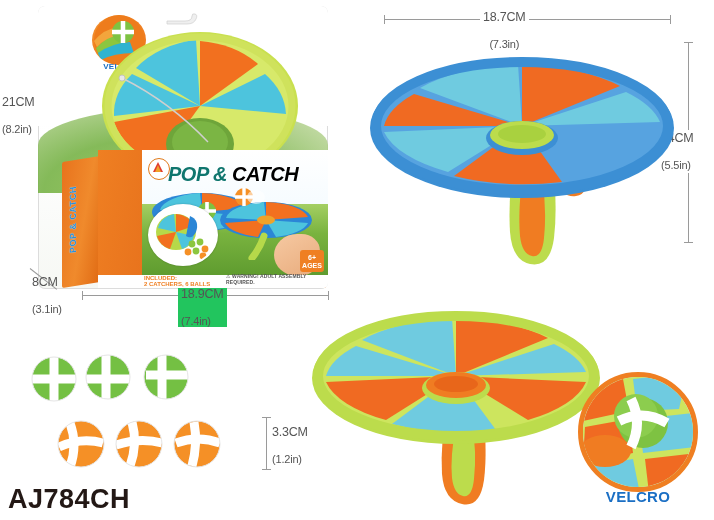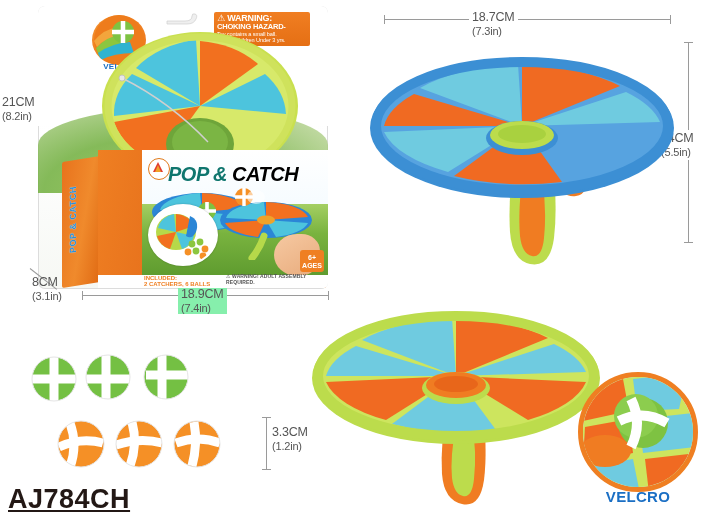--- a/index.html
+++ b/index.html
@@ -2,21 +2,21 @@
 <html><head>
 <meta charset="utf-8">
 <style>
   html,body{margin:0;padding:0;background:#ffffff;}
   body{width:714px;height:520px;position:relative;overflow:hidden;
        font-family:"Liberation Sans","DejaVu Sans",sans-serif;color:#3a3a3a;}
   .abs{position:absolute;}
 
   
   .dim-label{font-size:12.5px;line-height:12.5px;color:#555;letter-spacing:-0.2px;white-space:nowrap;}
-  .dim-label .sub{display:block;font-size:11px;line-height:12px;margin-top:1px;}
+  .dim-label .sub{display:block;font-size:11px;line-height:12px;margin-top:14px;}
   .dim-line-h{border-top:1px solid #9a9a9a;height:0;}
   .dim-line-v{border-left:1px solid #9a9a9a;width:0;}
   .tick-v{border-left:1px solid #9a9a9a;width:0;height:9px;}
   .tick-h{border-top:1px solid #9a9a9a;height:0;width:9px;}
 
   
   #blister{left:38px;top:6px;width:290px;height:283px;}
   .card-body{position:absolute;inset:0;border-radius:7px;
      background:linear-gradient(180deg,#fdfdfd 0%,#ffffff 48%,#f6f8f4 100%);
      box-shadow:0 0 0 1px #dcdcdc inset;overflow:hidden;}
@@ -88,21 +88,21 @@
   
   .ball{position:absolute;border-radius:50%;}
 
   
   #velcro-detail{left:578px;top:372px;width:132px;height:132px;}
   .vd-ring{position:absolute;left:0;top:0;width:120px;height:120px;border-radius:50%;
      border:5px solid #ef7f22;box-sizing:border-box;overflow:hidden;background:#cfe9f3;}
   .vd-label{position:absolute;left:0;top:116px;width:120px;text-align:center;
      font-size:15px;font-weight:bold;color:#1b6fc4;letter-spacing:.3px;}
 
-  #model-no{left:8px;top:484px;font-size:27px;font-weight:bold;color:#231815;letter-spacing:.5px;text-decoration:underline;}
+  #model-no{left:8px;top:484px;font-size:27px;font-weight:bold;color:#231815;letter-spacing:.5px;}
 </style>
 </head>
 <body>
 
 <div class="abs dim-line-v" style="left:42px;top:12px;height:268px;"></div>
 <div class="abs tick-h" style="left:38px;top:12px;"></div>
 <div class="abs tick-h" style="left:38px;top:280px;"></div>
 <div class="abs dim-label" style="left:2px;top:96px;">
   <span>21CM</span>
   <span class="sub">(8.2in)</span>
@@ -127,29 +127,20 @@
           <path d="M6 38 Q20 28 38 27 L42 38 Q22 38 9 45 Z" fill="#2fb3d0"></path>
           <path d="M2 26 Q12 14 26 12 L28 20 Q14 22 5 32 Z" fill="#f3a53c"></path>
           <circle cx="31" cy="17" r="11" fill="#7ec242"></circle>
           <path d="M20 17 h22" stroke="#fff" stroke-width="4.5" fill="none"></path>
           <path d="M31 6 v22" stroke="#fff" stroke-width="4.5" fill="none"></path>
         </svg>
       </div>
       <div class="vb-label">VELCRO</div>
     </div>
 
-    <div class="warn-label">
-      <div class="warn-head">
-        <span>⚠</span>
-        <span>WARNING:</span>
-      </div>
-      <div class="warn-sub">CHOKING HAZARD-</div>
-      <div class="warn-body">Toy contains a small ball.</div>
-      <div class="warn-body">Not for Children Under 3 yrs.</div>
-    </div>
 
     <div class="card-disc">
       <svg width="200" height="152" viewBox="0 0 200 152">
         <ellipse cx="100" cy="76" rx="98" ry="74" fill="#c9e04f"></ellipse>
         <ellipse cx="100" cy="76" rx="90" ry="67" fill="#d7e96a"></ellipse>
         <g>
           <path d="M100 76 L100 11 A89 66 0 0 1 158 34 Z" fill="#f2701f"></path>
           <path d="M100 76 L162 40 A89 66 0 0 1 186 80 Z" fill="#f2701f" opacity=".0"></path>
           <path d="M100 76 L165 44 A89 66 0 0 1 186 84 Z" fill="#4dc4dd"></path>
           <path d="M100 76 L184 92 A89 66 0 0 1 140 135 Z" fill="#f2701f" opacity=".0"></path>
@@ -260,29 +251,29 @@
 
 <div class="abs dim-line-h" style="left:30px;top:268px;width:34px;transform:rotate(38deg);transform-origin:left center;"></div>
 <div class="abs dim-label" style="left:32px;top:276px;">
   <span>8CM</span>
   <span class="sub">(3.1in)</span>
 </div>
 
 <div class="abs dim-line-h" style="left:82px;top:295px;width:246px;"></div>
 <div class="abs tick-v" style="left:82px;top:291px;"></div>
 <div class="abs tick-v" style="left:328px;top:291px;"></div>
-<div class="abs dim-label" style="left:178px;top:288px;background:#86efac;padding:0 3px;">
+<div class="abs dim-label" style="left:178px;top:288px;background:#22c55e;padding:0 3px;">
   <span>18.9CM</span>
   <span class="sub">(7.4in)</span>
 </div>
 
 <div class="abs dim-line-h" style="left:384px;top:19px;width:286px;"></div>
 <div class="abs tick-v" style="left:384px;top:15px;"></div>
 <div class="abs tick-v" style="left:670px;top:15px;"></div>
-<div class="abs dim-label" style="left:469px;top:11px;background:#fff;padding:0 3px;text-align:left;">
+<div class="abs dim-label" style="left:480px;top:11px;background:#fff;padding:0 3px;text-align:center;">
   <span>18.7CM</span>
   <span class="sub">(7.3in)</span>
 </div>
 
 <div class="abs dim-line-v" style="left:688px;top:42px;height:200px;"></div>
 <div class="abs tick-h" style="left:684px;top:42px;"></div>
 <div class="abs tick-h" style="left:684px;top:242px;"></div>
 <div class="abs dim-label" style="left:660px;top:130px;background:#fff;padding:2px 1px;">
   <span>14CM</span>
   <span class="sub">(5.5in)</span>

